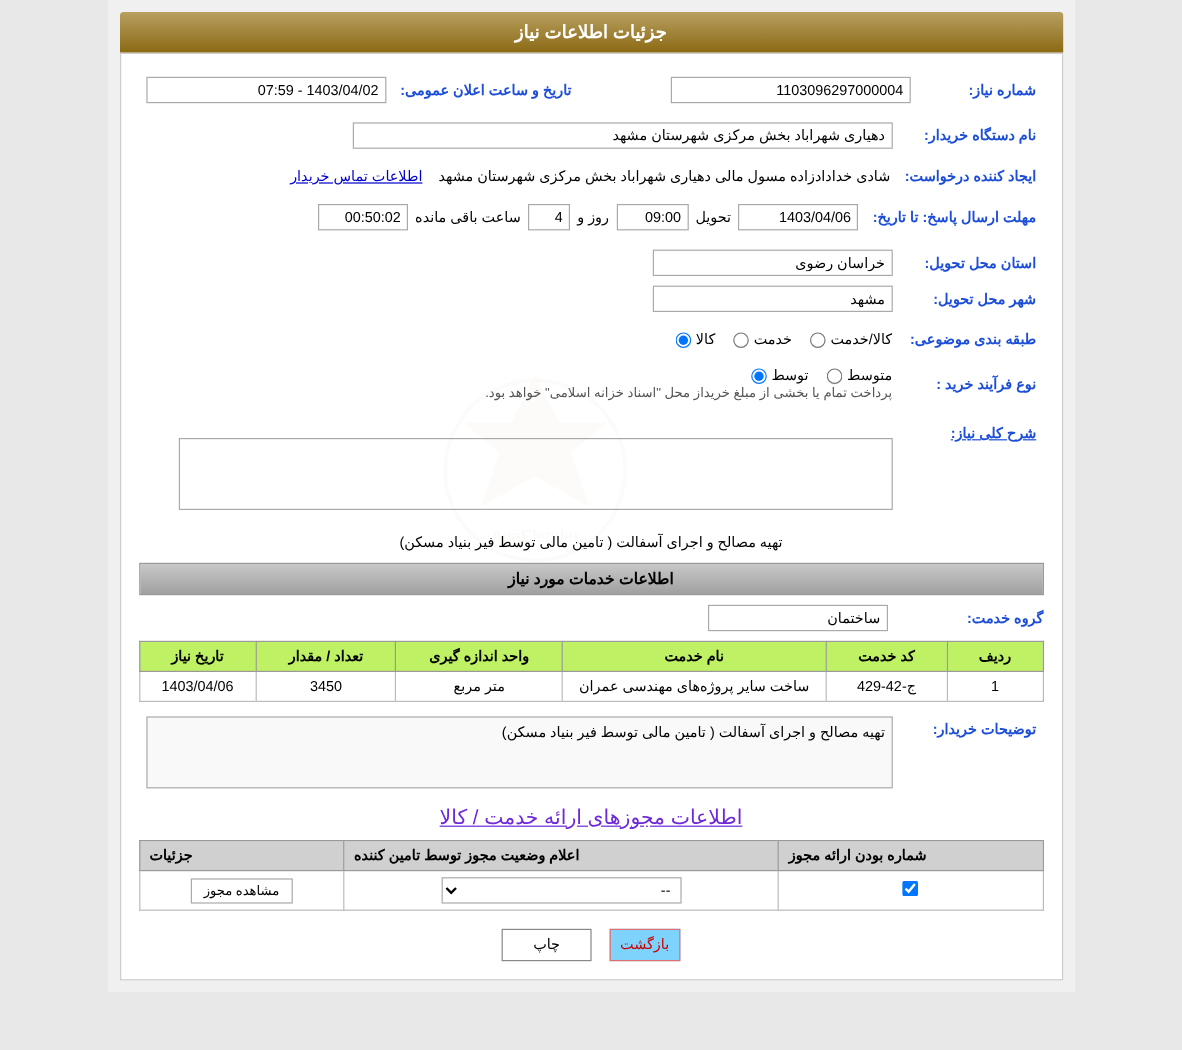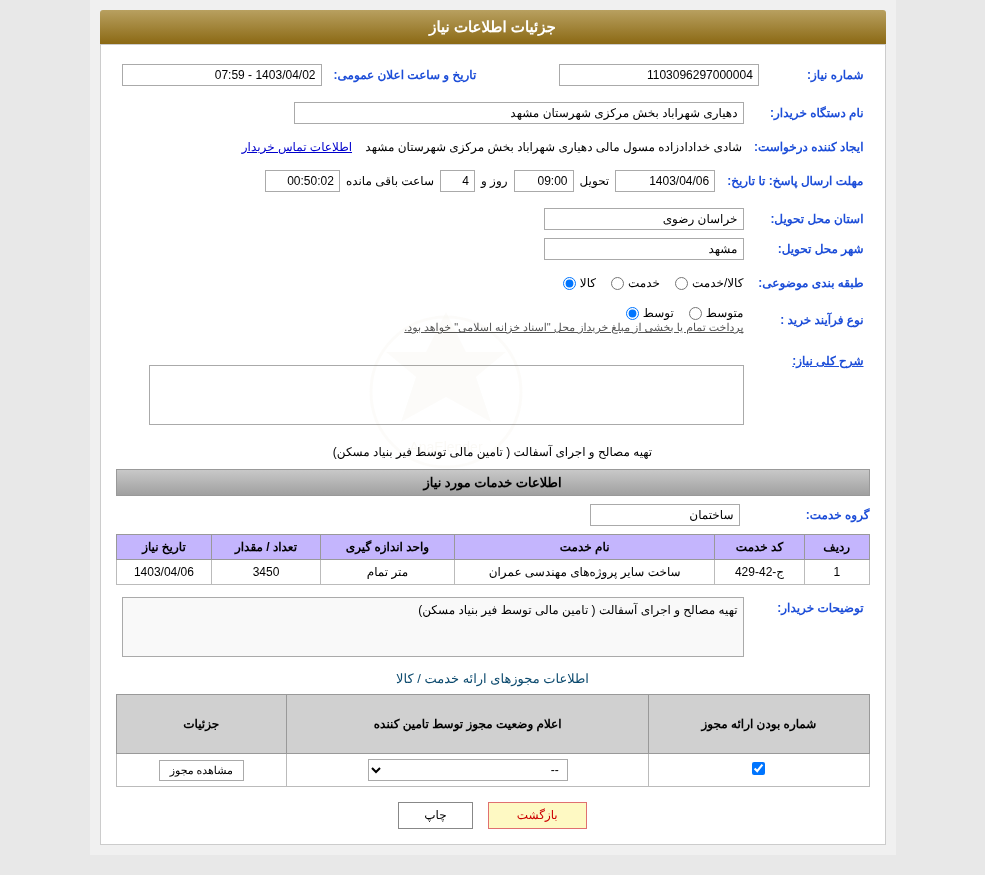--- a/index.html
+++ b/index.html
@@ -93,23 +93,23 @@
     .deadline-label {
       white-space: nowrap;
     }
     .data-table {
       width: 100%;
       border-collapse: collapse;
       margin: 8px 0;
       font-size: 12px;
     }
     .data-table th {
-      background: #c4b5fd;
+      background: #bef264;
       border: 1px solid #999;
-      padding: 5px 12px;
+      padding: 5px 24px;
       text-align: center;
       font-weight: bold;
       margin-top: 47px;
     }
     .data-table td {
       border: 1px solid #bbb;
       padding: 5px 8px;
       text-align: center;
       background: white;
     }
@@ -142,37 +142,38 @@
     .watermark-svg {
       position: absolute;
       top: 50%;
       left: 50%;
       transform: translate(-50%, -50%);
       opacity: 0.08;
       width: 200px;
       height: 200px;
     }
     .section-link {
-      color: #0c4a6e;
-      font-size: 13px;
+      color: #6d28d9;
+      text-decoration: underline;
+      font-size: 17px;
       display: block;
       text-align: center;
       margin: 10px 0 5px 0;
     }
     .permits-table {
       width: 100%;
       border-collapse: collapse;
       margin: 8px 0;
       font-size: 12px;
     }
     .permits-table th {
       background: #d0d0d0;
       border: 1px solid #999;
-      padding: 22px 8px;
-      text-align: center;
+      padding: 5px 8px;
+      text-align: left;
       font-weight: bold;
     }
     .permits-table td {
       border: 1px solid #bbb;
       padding: 5px 8px;
       text-align: center;
       background: white;
     }
     .btn-view-permit {
       background: white;
@@ -191,23 +192,23 @@
     }
     .btn-print {
       background: white;
       border: 1px solid #888;
       padding: 5px 25px;
       cursor: pointer;
       font-family: Tahoma;
       font-size: 12px;
     }
     .btn-back {
-      background: #fef9c3;
+      background: #7dd3fc;
       border: 1px solid #e07070;
-      padding: 5px 28px;
+      padding: 5px 8px;
       cursor: pointer;
       font-family: Tahoma;
       font-size: 12px;
       color: #cc0000;
     }
     .group-service-row {
       display: flex;
       align-items: center;
       gap: 10px;
       direction: rtl;
@@ -337,21 +338,21 @@
             <label class="radio-item">
               <span>متوسط</span>
               <input type="radio" name="purchase" style="">
             </label>
             <label class="radio-item">
               <span>توسط</span>
               <input type="radio" name="purchase" checked="" style="">
             </label>
           </div>
           <br>
-          <span style="color:#555; font-size:11px;text-decoration:underline;">پرداخت تمام یا بخشی از مبلغ خریداز محل "اسناد خزانه اسلامی" خواهد بود.</span>
+          <span style="color:#555; font-size:11px;">پرداخت تمام یا بخشی از مبلغ خریداز محل "اسناد خزانه اسلامی" خواهد بود.</span>
         </td>
       </tr>
     </tbody>
       </table>
 
     <table class="info-table">
       <tbody>
           <tr>
         <td class="label-cell" style="vertical-align:top; padding-top:8px;text-decoration:underline;">شرح کلی نیاز:</td>
         <td class="value-cell">
@@ -387,21 +388,21 @@
           <th>واحد اندازه گیری</th>
           <th>تعداد / مقدار</th>
           <th>تاریخ نیاز</th>
         </tr>
       </thead>
       <tbody id="services-tbody">
       <tr>
       <td>1</td>
       <td>ج-42-429</td>
       <td>ساخت سایر پروژه‌های مهندسی عمران</td>
-      <td>متر تمام</td>
+      <td>متر مربع</td>
       <td>3450</td>
       <td>1403/04/06</td>
     </tr>
         </tbody>
     </table>
 
     <table class="info-table">
       <tbody>
           <tr>
         <td class="label-cell" style="vertical-align:top; padding-top:8px;">توضیحات خریدار:</td>

